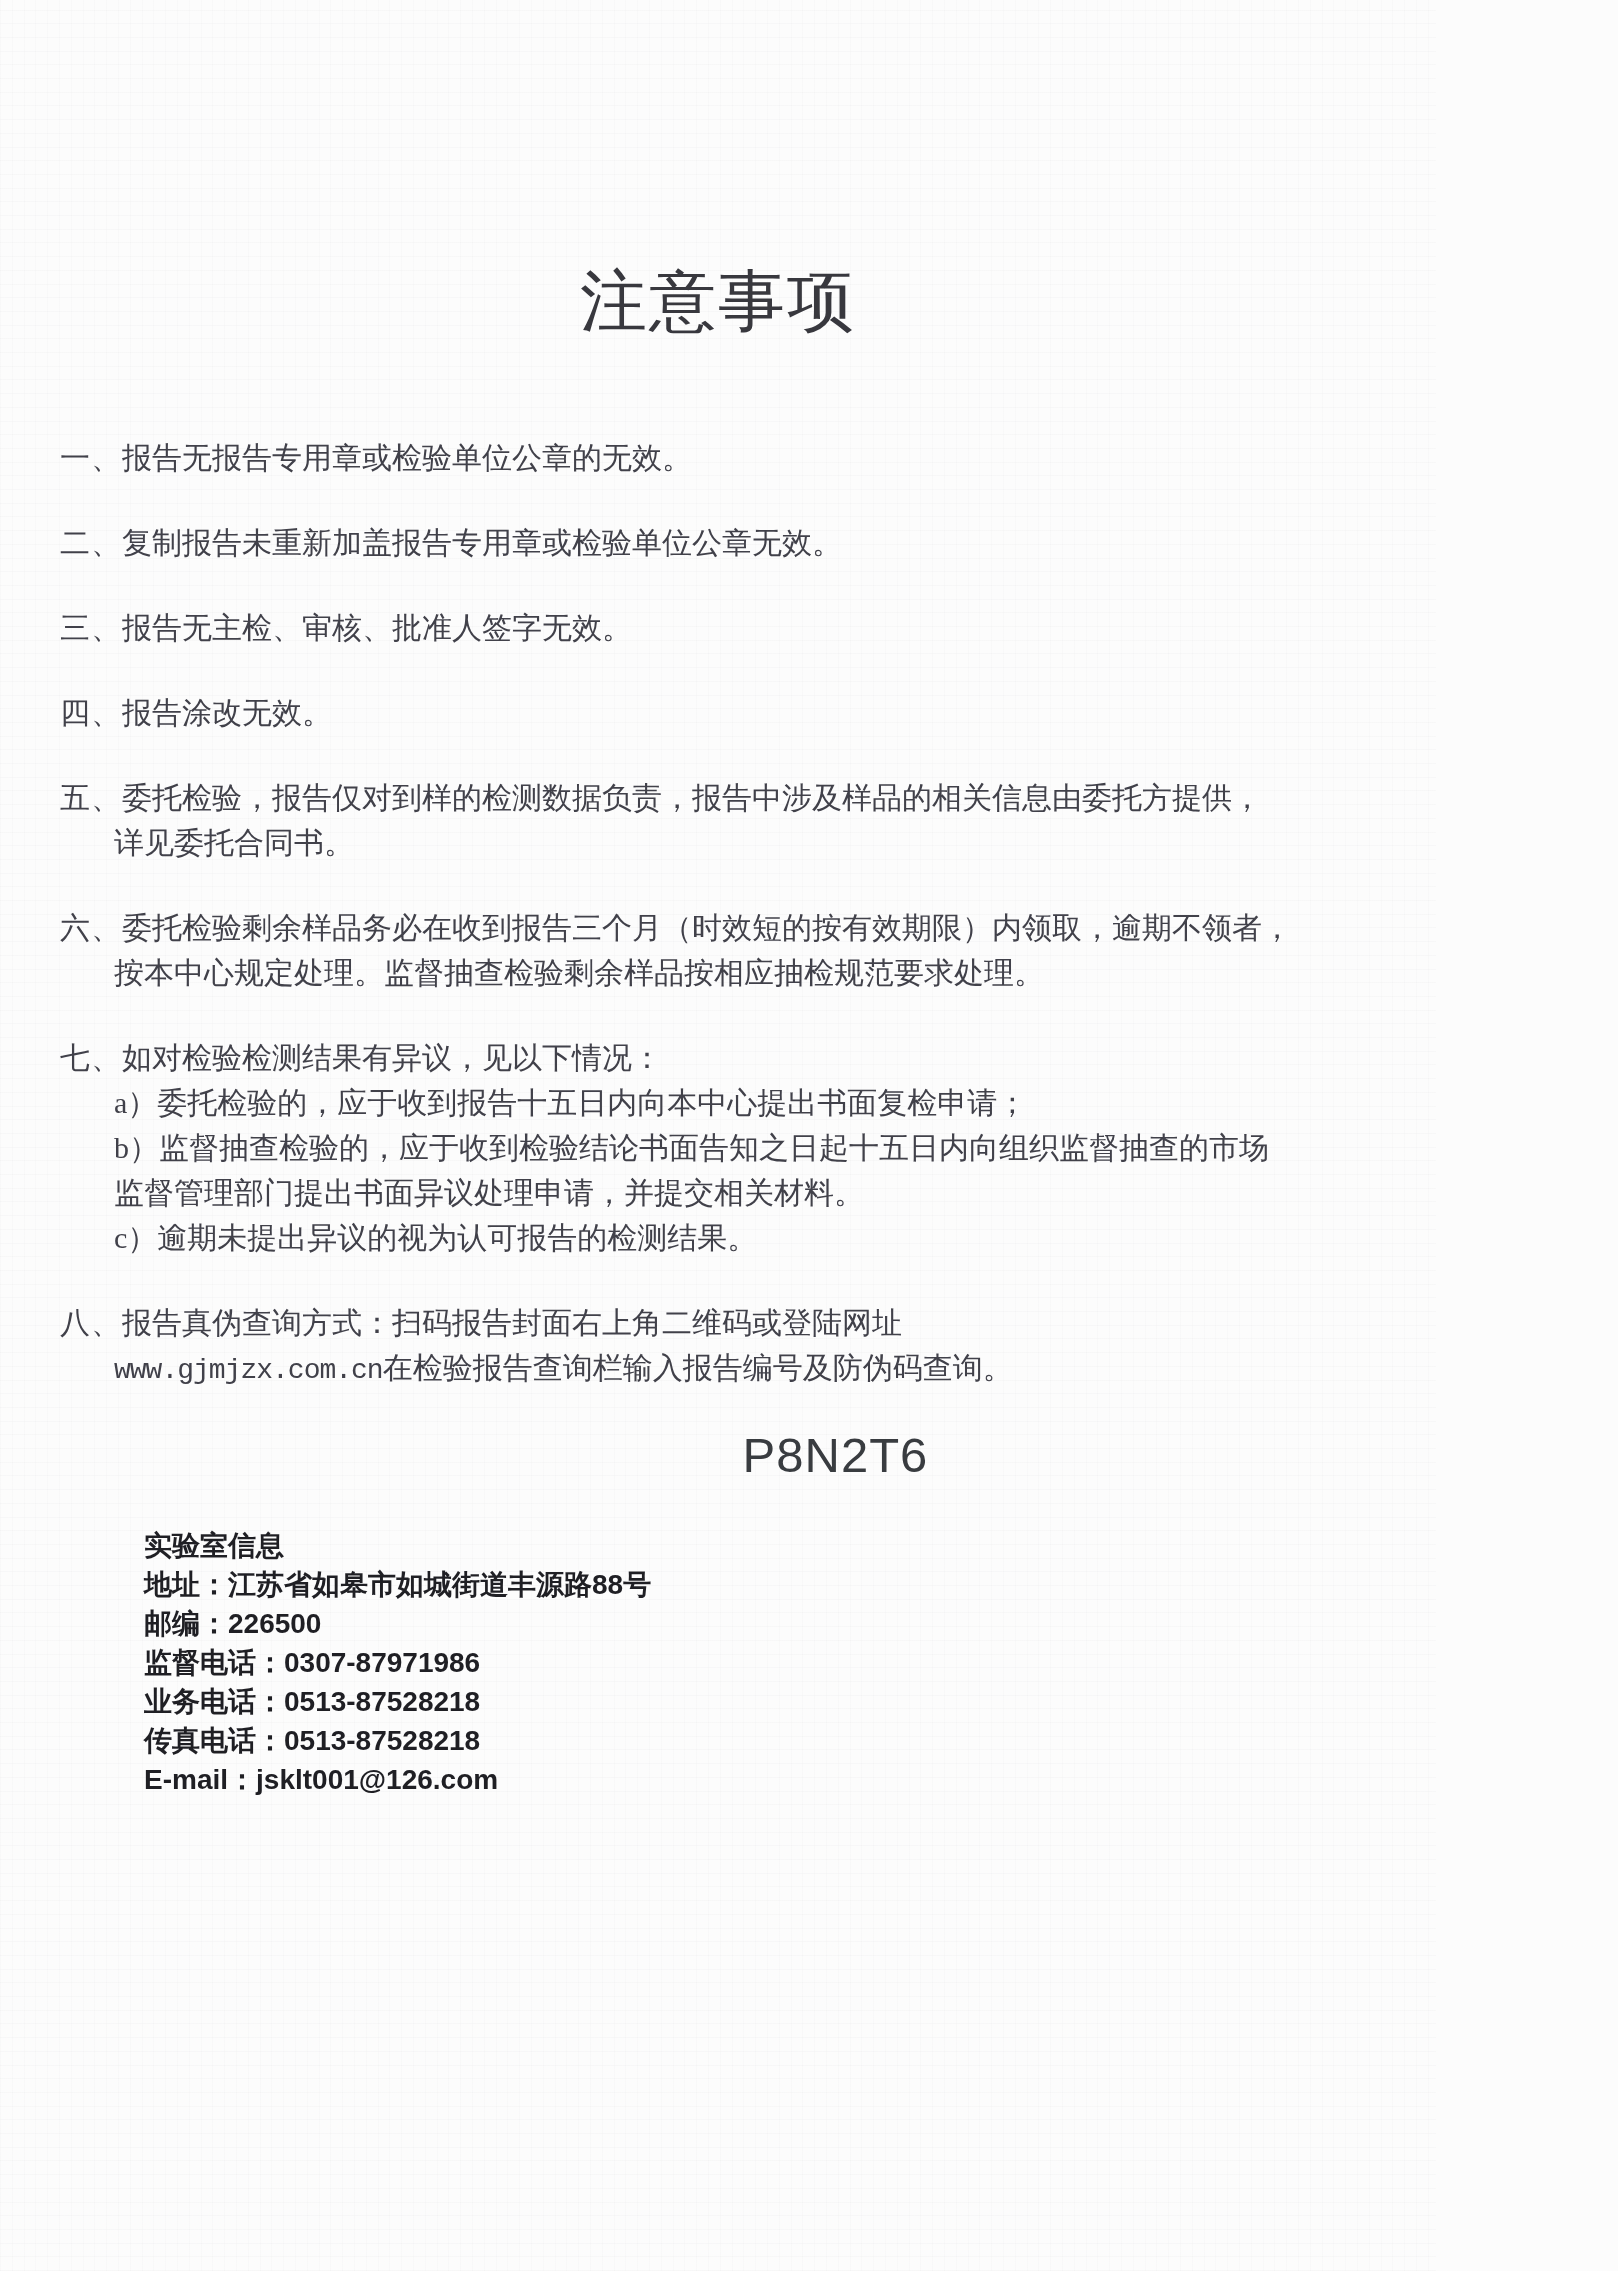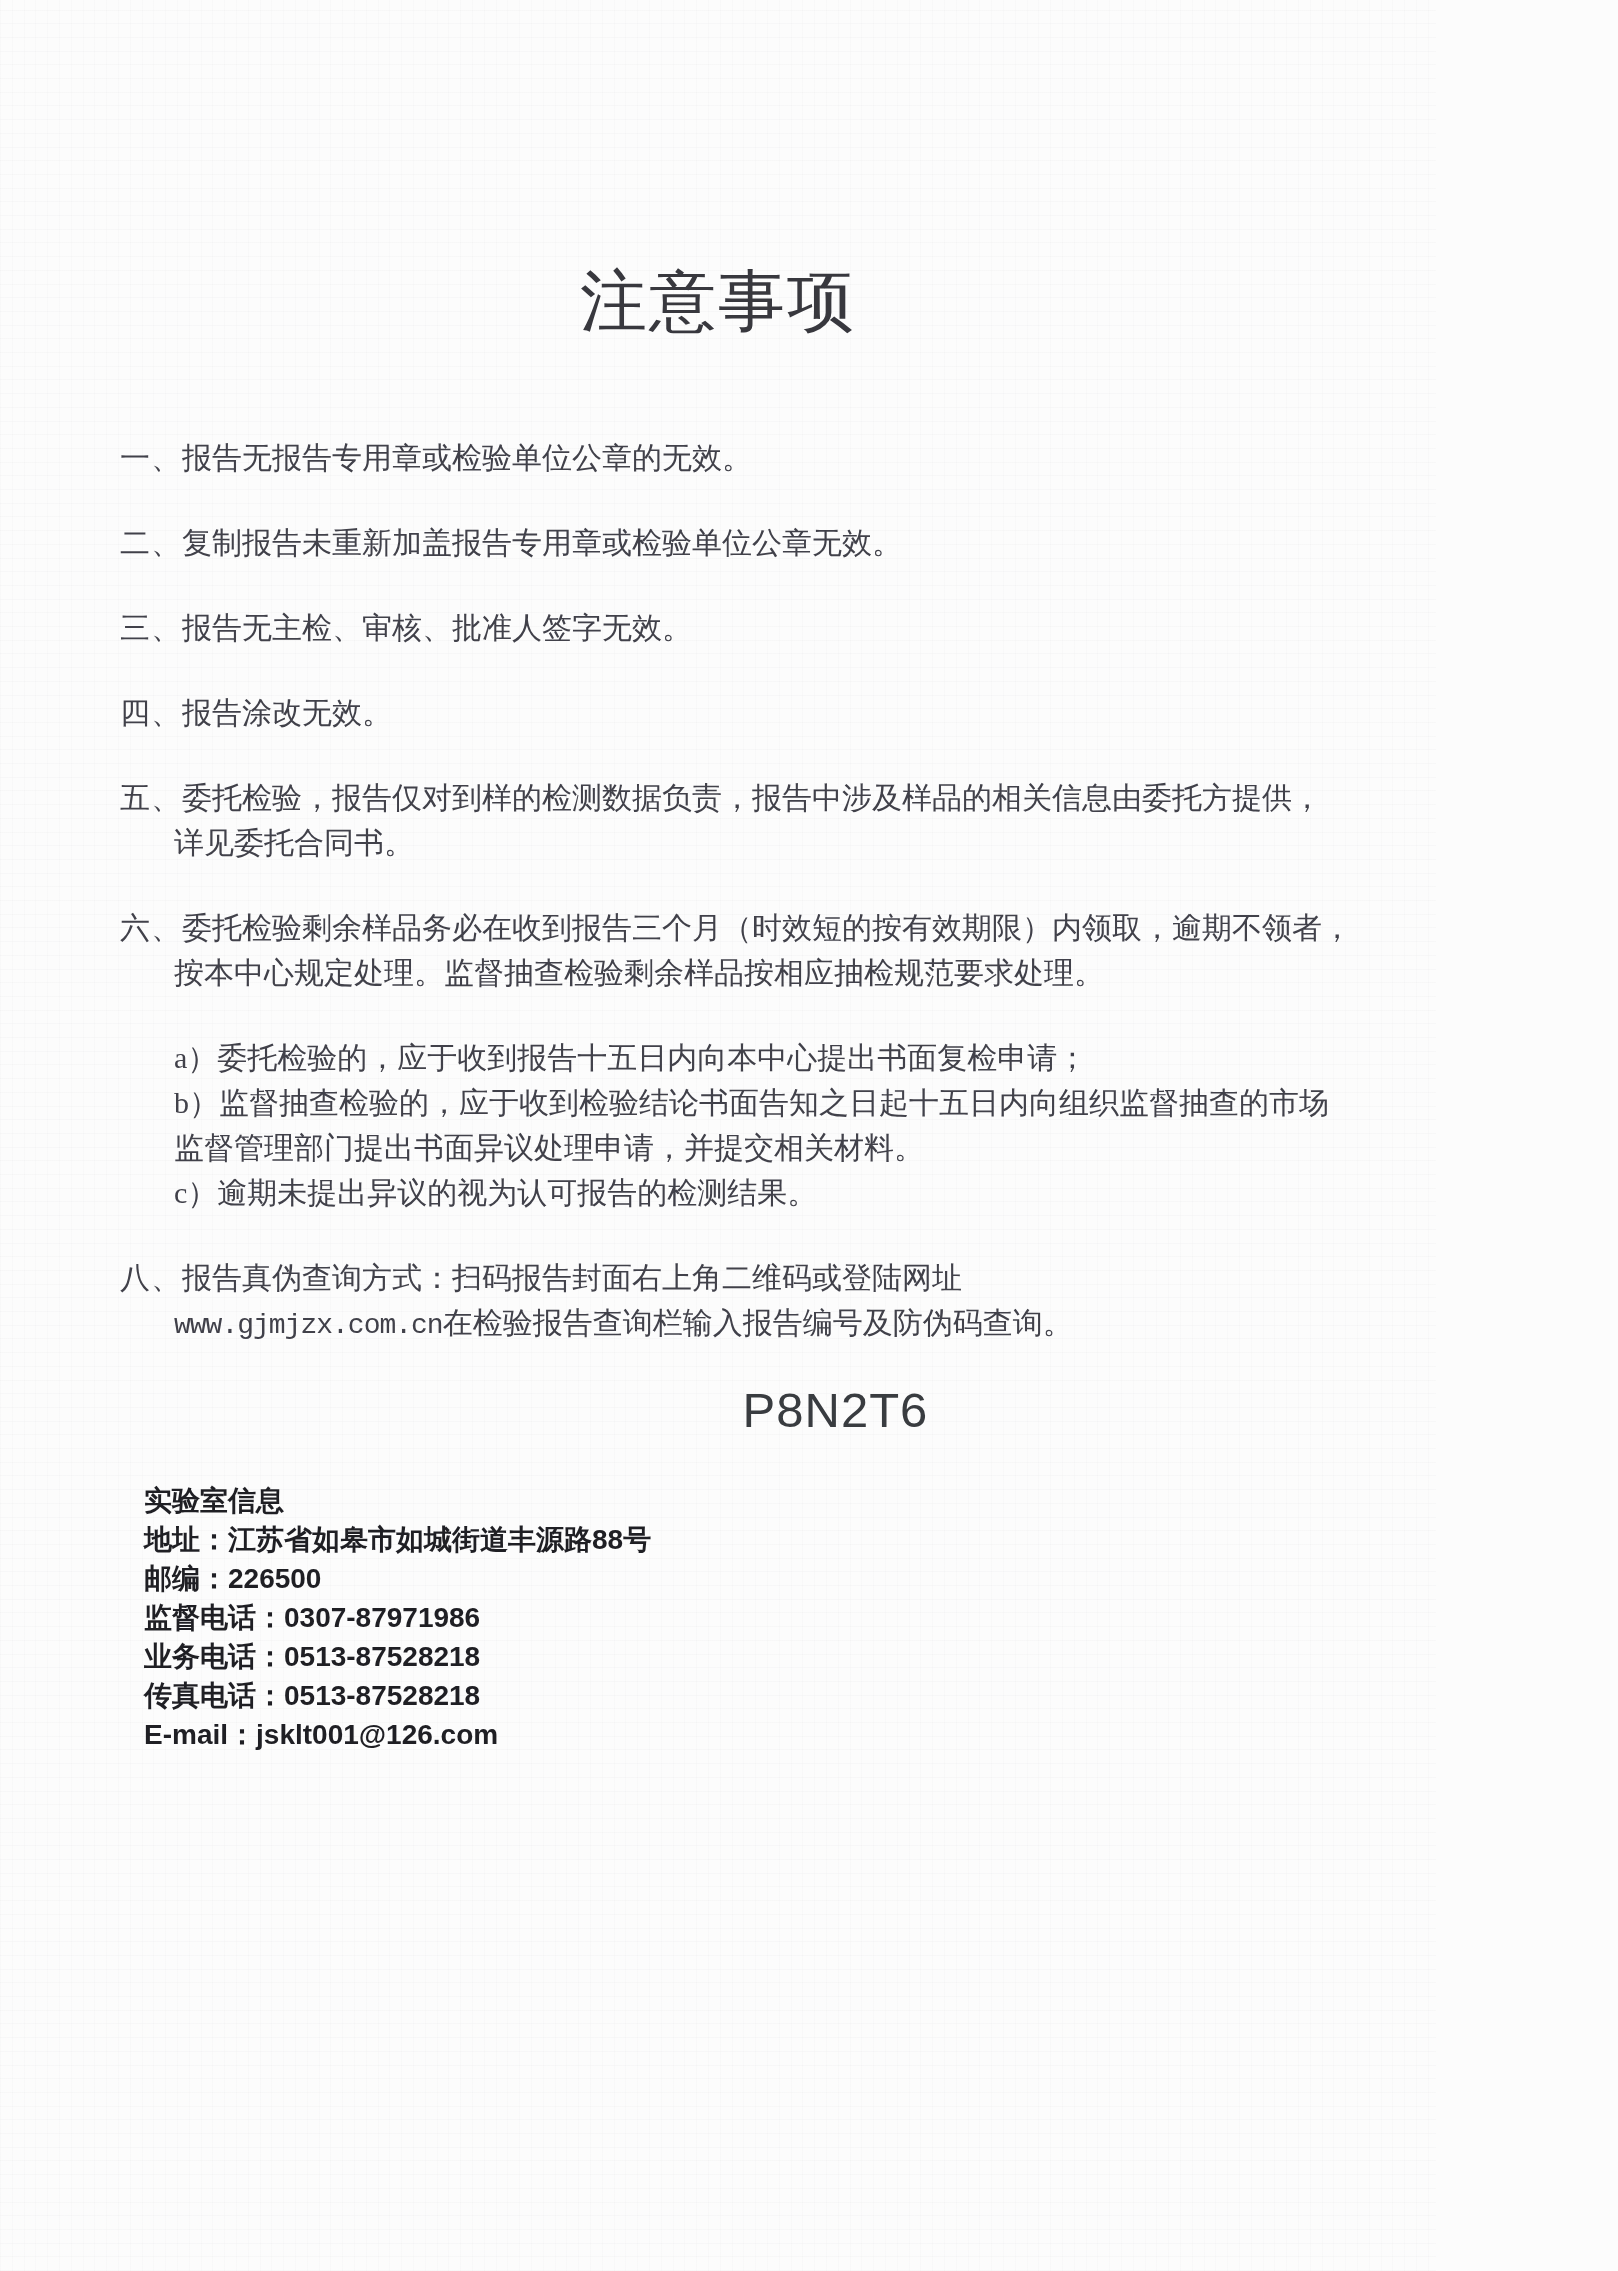--- a/index.html
+++ b/index.html
@@ -18,21 +18,21 @@
   }
   .title{
     margin:0;padding-top:267px;
     text-align:center;
     font-family:"Liberation Sans",sans-serif;
     font-size:67px;line-height:67px;font-weight:500;
     letter-spacing:2px;
     color:var(--title-text,#38383e);
   }
   .notices{
-    margin:101px 88px 0 120px;
+    margin:101px 88px 0 60px;
     font-size:30px;line-height:45px;
     color:var(--body-text,#41414a);
   }
   .notice{margin:0 0 40px 0;}
   .notice:last-child{margin-bottom:0;}
   .notice .line{white-space:nowrap;}
   .notice .line.cont{margin-left:54px;}
   .notice .num{letter-spacing:1px;}
   .mono{font-family:"Liberation Mono",monospace;font-size:28px;letter-spacing:-1px;}
   .code{
@@ -74,20 +74,21 @@
       </div>
       <div class="notice">
         <div class="line first"><span class="num">五、</span>委托检验，报告仅对到样的检测数据负责，报告中涉及样品的相关信息由委托方提供，</div>
         <div class="line cont">详见委托合同书。</div>
       </div>
       <div class="notice">
         <div class="line first"><span class="num">六、</span>委托检验剩余样品务必在收到报告三个月（时效短的按有效期限）内领取，逾期不领者，</div>
         <div class="line cont">按本中心规定处理。监督抽查检验剩余样品按相应抽检规范要求处理。</div>
       </div>
       <div class="notice">
+        <div class="line first"><span class="num">七、</span>如对检验检测结果有异议，见以下情况：</div>
         <div class="line cont">a）委托检验的，应于收到报告十五日内向本中心提出书面复检申请；</div>
         <div class="line cont">b）监督抽查检验的，应于收到检验结论书面告知之日起十五日内向组织监督抽查的市场</div>
         <div class="line cont">监督管理部门提出书面异议处理申请，并提交相关材料。</div>
         <div class="line cont">c）逾期未提出异议的视为认可报告的检测结果。</div>
       </div>
       <div class="notice">
         <div class="line first"><span class="num">八、</span>报告真伪查询方式：扫码报告封面右上角二维码或登陆网址</div>
         <div class="line cont"><span class="mono">www.gjmjzx.com.cn</span>在检验报告查询栏输入报告编号及防伪码查询。</div>
       </div>
     </section>

